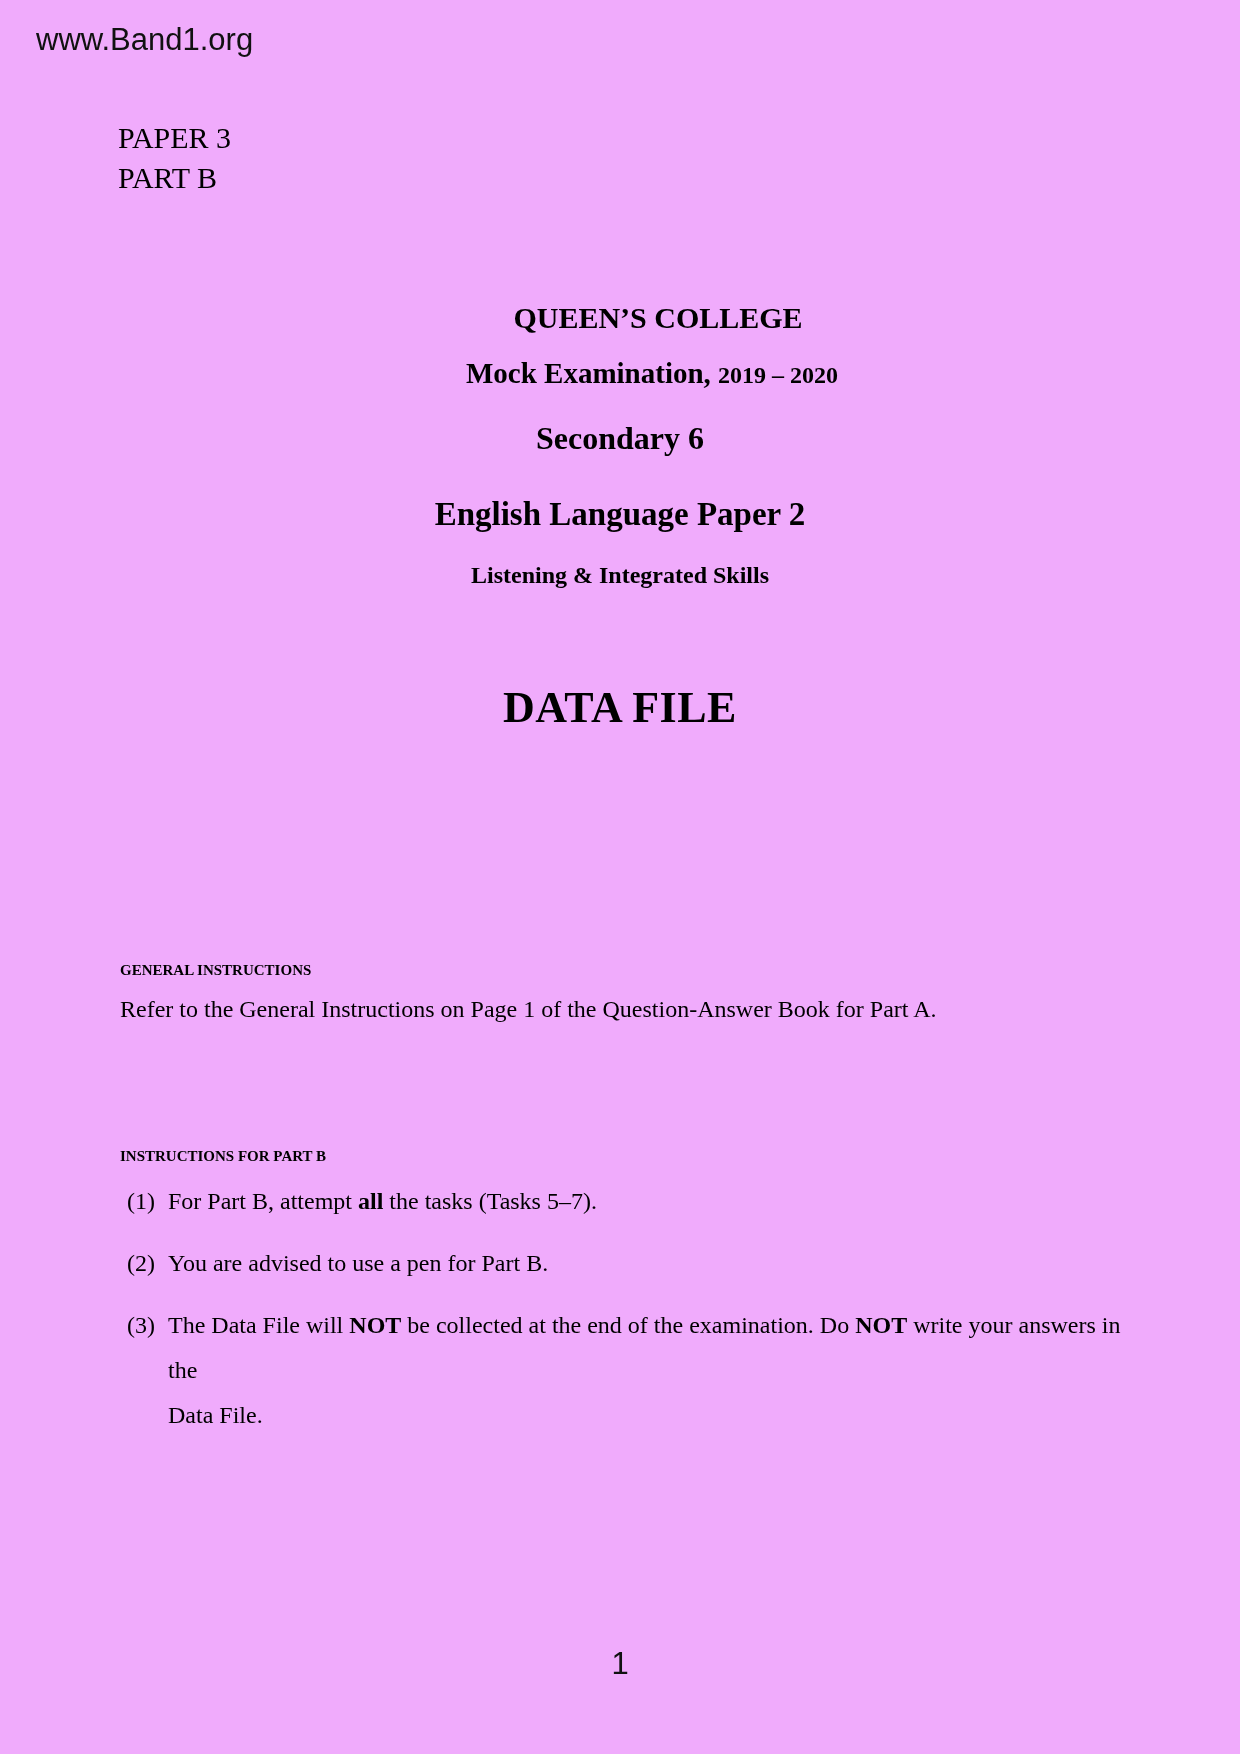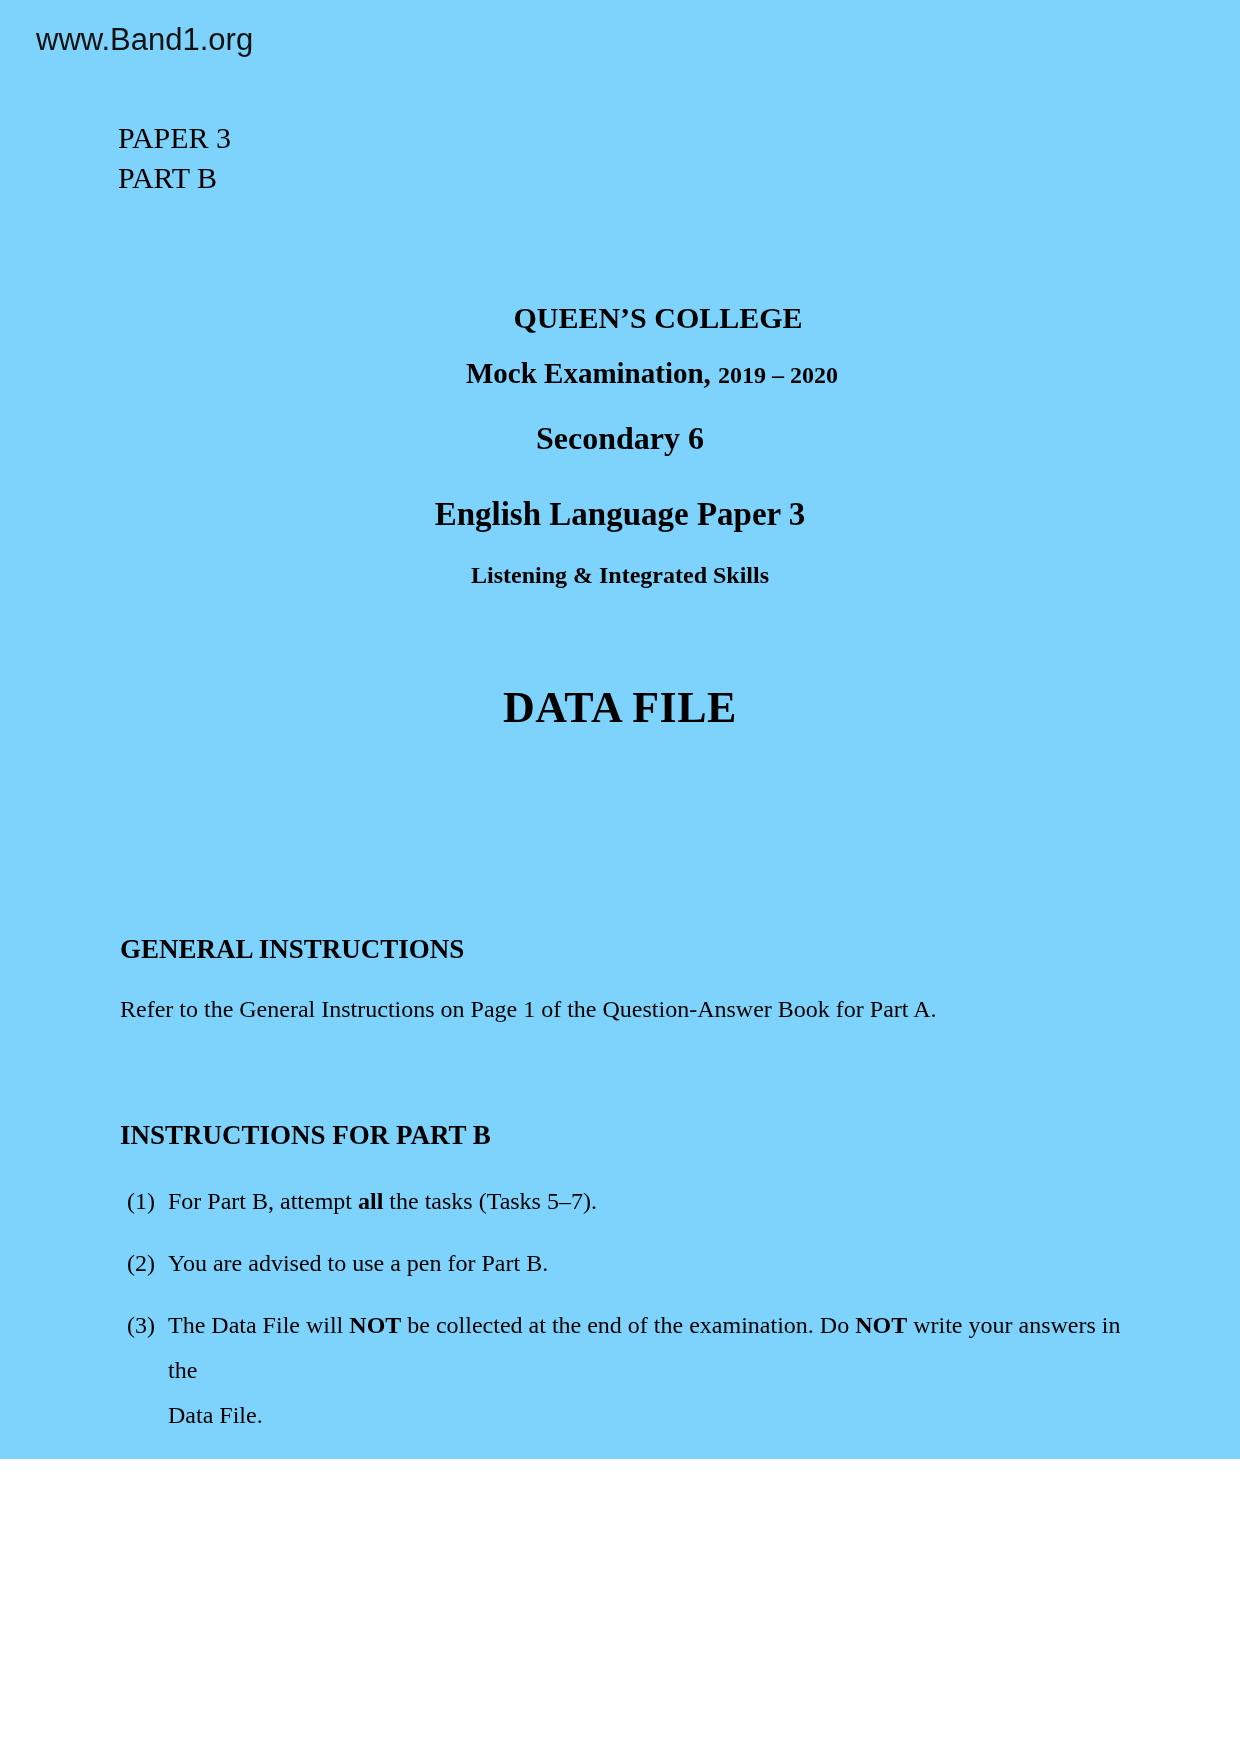--- a/index.html
+++ b/index.html
@@ -3,22 +3,22 @@
 <meta charset="utf-8">
 <style>
   html, body {
     margin: 0;
     padding: 0;
     background: #ffffff;
   }
   .page {
     position: relative;
     width: 1240px;
-    height: 1459px;
-    background: #7dd3fc;
+    height: 1754px;
+    background: #f0abfc;
     color: #000000;
     font-family: "Liberation Serif", "DejaVu Serif", serif;
     overflow: hidden;
   }
   .abs { position: absolute; }
 
   .site-label {
     left: 36px;
     top: 22px;
     font-family: "Liberation Sans", "DejaVu Sans", sans-serif;
@@ -46,22 +46,23 @@
   .t-exam       { top: 357px; font-size: 29px; margin-left: 32px; }
   .t-exam .years{ font-size: 24px; }
   .t-level      { top: 420px; font-size: 32px; }
   .t-paper      { top: 496px; font-size: 33px; }
   .t-subject    { top: 562px; font-size: 24px; }
   .t-doctype    { top: 682px; font-size: 44px; letter-spacing: 0.5px; }
 
   .sec-heading {
     left: 120px;
     font-weight: bold;
-    font-size: 27px;
+    font-size: 15px;
     white-space: nowrap;
+    margin-top: 28px;
   }
   .h-general { top: 934px; }
   .h-partb   { top: 1120px; }
 
   .body-line {
     left: 120px;
     font-size: 24px;
     white-space: nowrap;
   }
   .p-general { top: 996px; }
@@ -107,21 +108,21 @@
     <div>PAPER 3</div>
     <div>PART B</div>
   </div>
 
   <div class="abs title-block-line t-school">QUEEN’S COLLEGE</div>
 
   <div class="abs title-block-line t-exam"><span>Mock Examination,</span><span>&nbsp;</span><span class="years">2019 – 2020</span></div>
 
   <div class="abs title-block-line t-level">Secondary 6</div>
 
-  <div class="abs title-block-line t-paper">English Language Paper 3</div>
+  <div class="abs title-block-line t-paper">English Language Paper 2</div>
 
   <div class="abs title-block-line t-subject">Listening &amp; Integrated Skills</div>
 
   <div class="abs title-block-line t-doctype">DATA FILE</div>
 
   <div class="abs sec-heading h-general">GENERAL INSTRUCTIONS</div>
 
   <div class="abs body-line p-general">Refer to the General Instructions on Page 1 of the Question-Answer Book for Part A.</div>
 
   <div class="abs sec-heading h-partb">INSTRUCTIONS FOR PART B</div>

